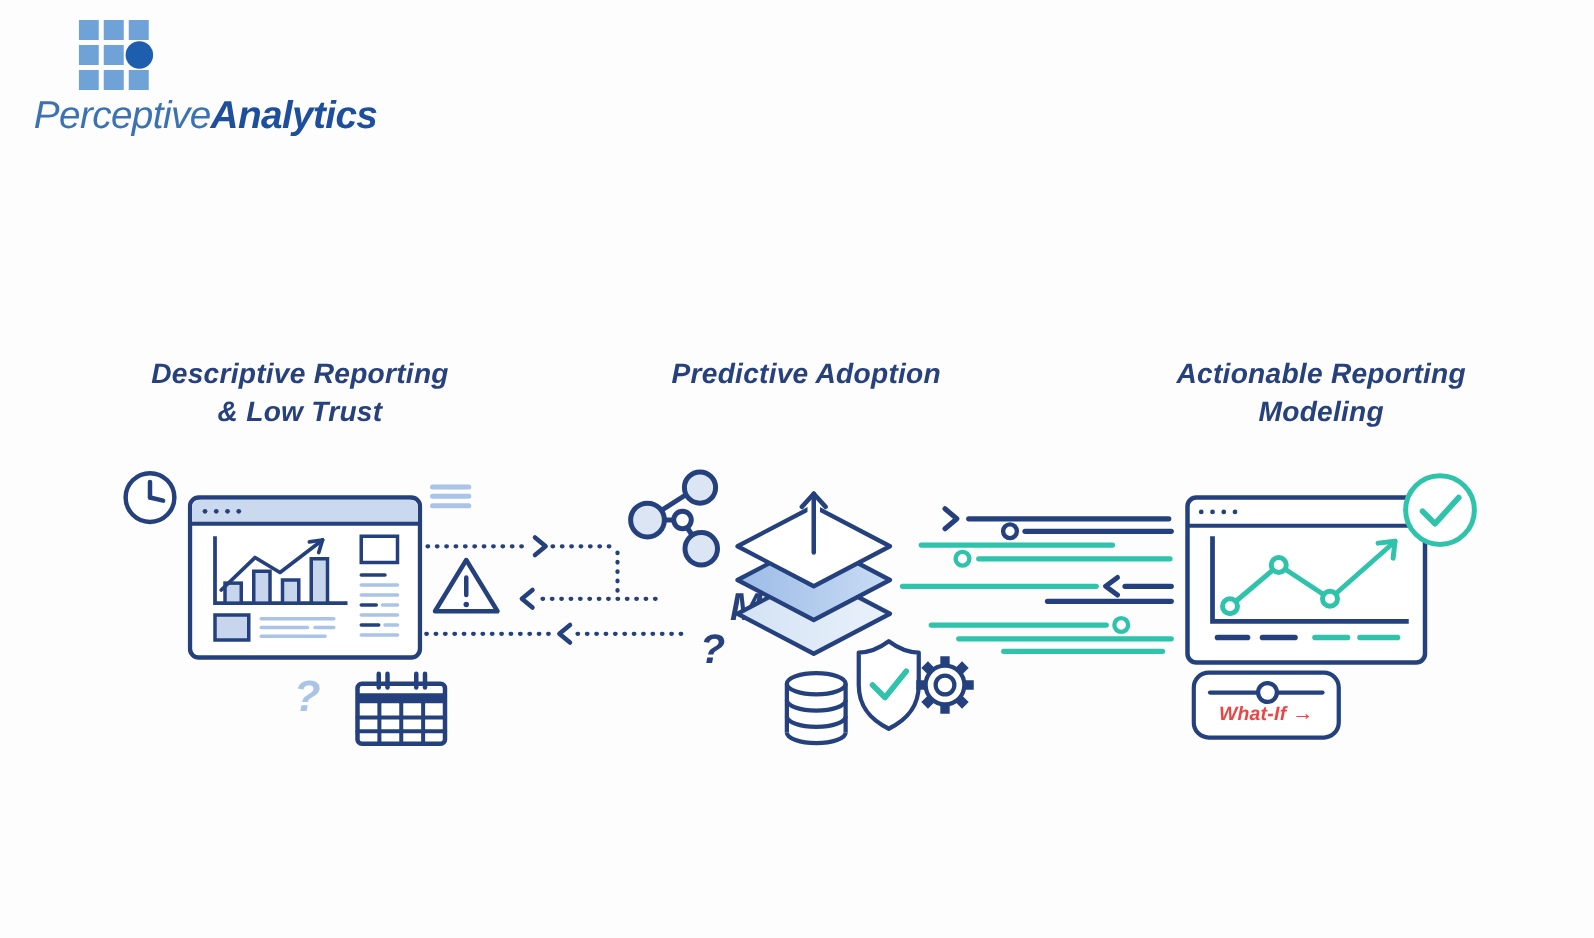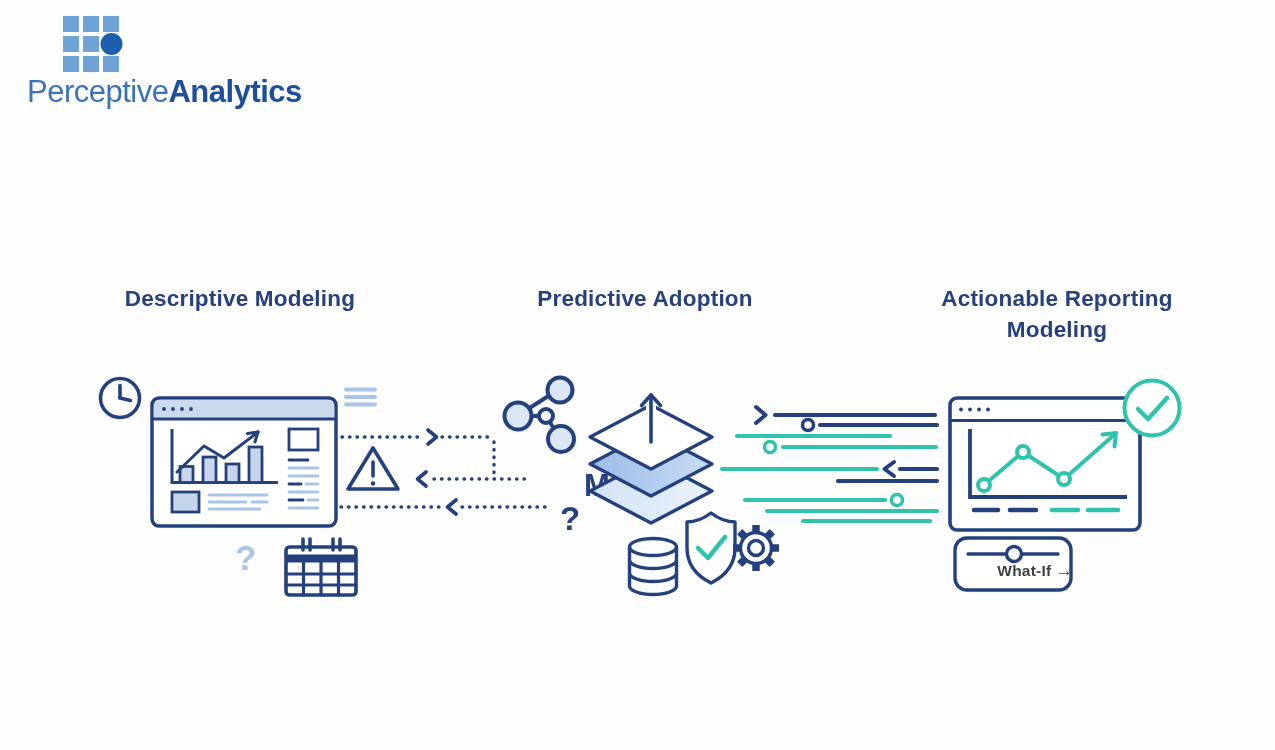--- a/index.html
+++ b/index.html
@@ -1,27 +1,27 @@
 <!DOCTYPE html>
 <html><head>
 <meta charset="utf-8">
 <style>
   html,body{margin:0;padding:0;background:#fdfdfd;}
   #canvas{position:relative;width:1275px;height:750px;background:#fdfdfd;overflow:hidden;
-          font-family:"Liberation Sans", sans-serif;}
+          font-family:"Liberation Sans", sans-serif;font-style:italic;}
   .abs{position:absolute;}
   .logo-text{left:27px;top:74px;font-size:31px;letter-spacing:-0.5px;white-space:nowrap;}
   .logo-light{color:#3b72b4;font-weight:400;}
   .logo-bold{color:#1d4f9c;font-weight:700;}
   .stage-title{top:283px;width:320px;text-align:center;color:#27417c;
                font-size:22.5px;font-weight:700;line-height:31px;letter-spacing:0.2px;}
   .stage-title span{display:block;}
   .lbl-navy{color:#27417c;font-weight:700;}
   .q-pale{color:#a9c4e6;font-weight:700;font-size:35px;}
-  .whatif-text{left:953px;top:561px;width:120px;text-align:right;color:#404040;
+  .whatif-text{left:953px;top:561px;width:120px;text-align:center;color:#ef4444;
                font-size:15.5px;font-weight:700;letter-spacing:0.2px;white-space:nowrap;}
   .whatif-text .arr{font-weight:900;font-size:17px;}
   svg{display:block;}
 </style>
 </head>
 <body>
 
 <div id="canvas">
 
   <div class="abs" style="left:63px;top:16px;">
@@ -37,21 +37,22 @@
           <rect x="40" y="40" width="16" height="16"></rect>
       </g>
       <circle cx="48.5" cy="28" r="11" fill="#1d5fae"></circle>
     </svg>
   </div>
   <div class="abs logo-text">
     <span class="logo-light">Perceptive</span><span class="logo-bold">Analytics</span>
   </div>
 
   <div class="abs stage-title" style="left:80px;">
-    <span>Descriptive Modeling</span>
+    <span>Descriptive Reporting</span>
+    <span>&amp; Low Trust</span>
   </div>
   <div class="abs stage-title" style="left:485px;">
     <span>Predictive Adoption</span>
   </div>
   <div class="abs stage-title" style="left:897px;">
     <span>Actionable Reporting</span>
     <span>Modeling</span>
   </div>
 
   <div class="abs" style="left:95px;top:373px;">

